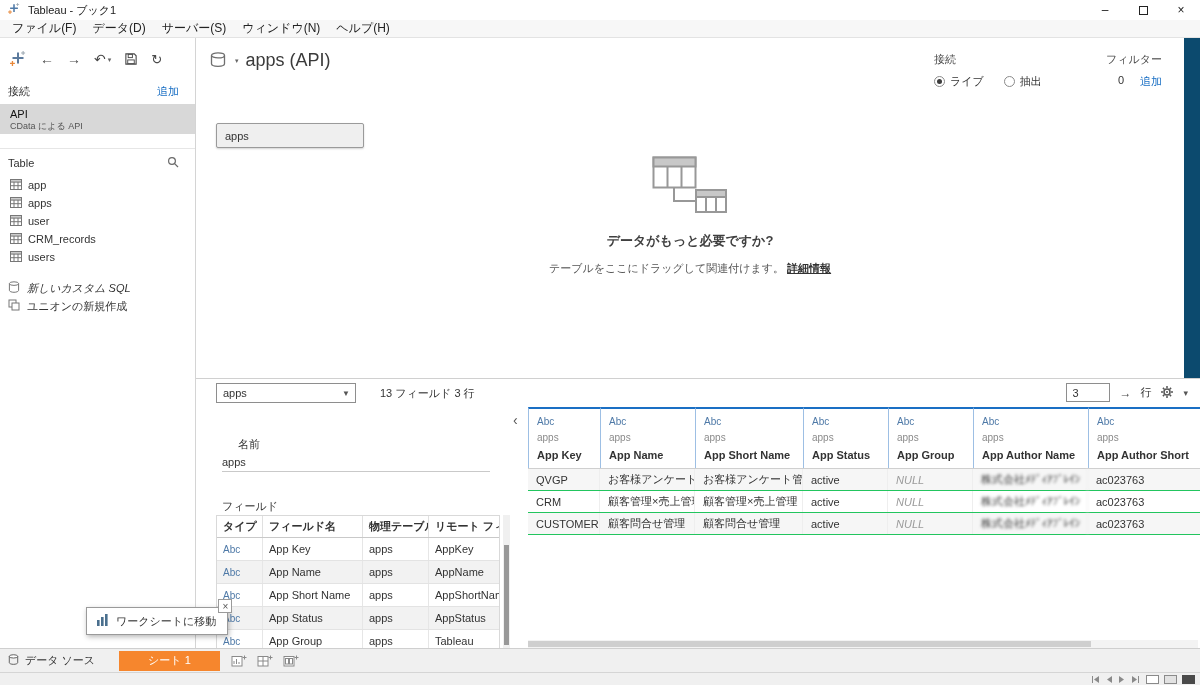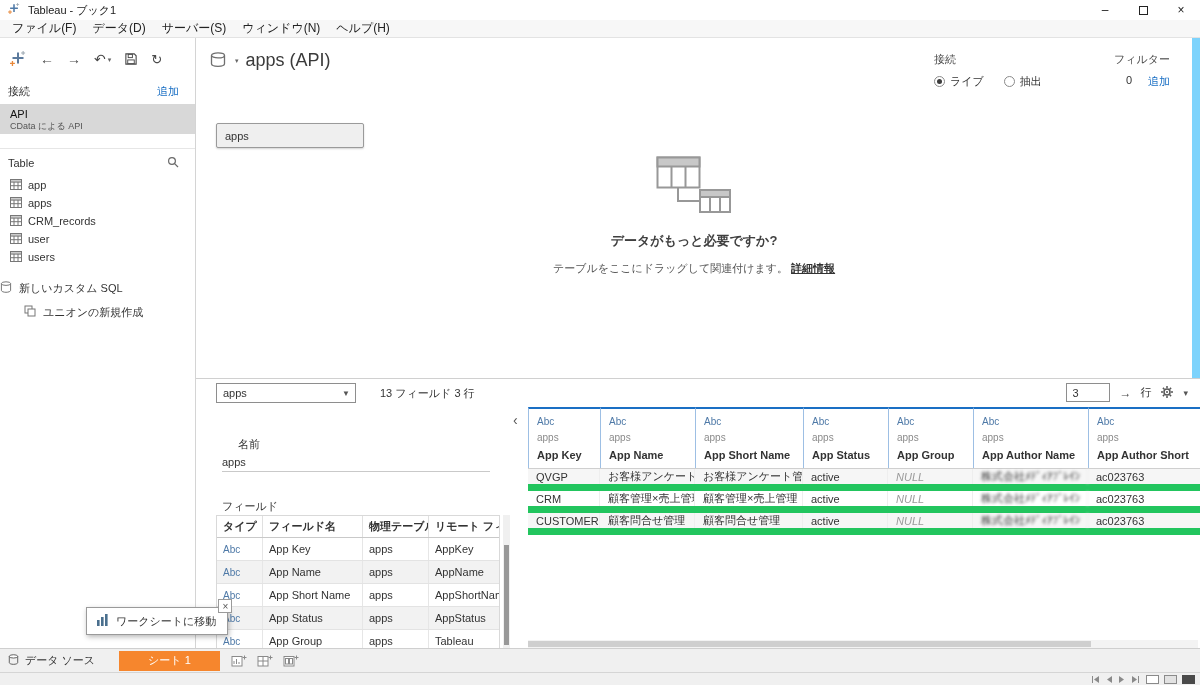--- a/index.html
+++ b/index.html
@@ -1,18 +1,18 @@
 <!DOCTYPE html>
 <html><head>
 <meta charset="utf-8">
 <style>
   * { box-sizing: border-box; margin:0; padding:0; }
   html,body { width:1200px; height:685px; }
   body { font-family:"Liberation Sans","DejaVu Sans",sans-serif; font-size:11px; color:#333; background:#fff; overflow:hidden; }
-  #app { position:relative; width:1200px; height:685px; background:#7dd3fc; overflow:hidden; }
+  #app { position:relative; width:1200px; height:685px; background:#0c4a6e; overflow:hidden; }
 
   
   .titlebar { position:absolute; top:0; left:0; right:0; height:20px; background:#fff; display:flex; align-items:center; padding-left:7px; }
   .tb-title { font-size:11px; color:#1a1a1a; margin-left:7px; }
   .win-controls { position:absolute; right:0; top:0; height:20px; display:flex; }
   .win-btn { width:38px; height:20px; display:flex; align-items:center; justify-content:center; font-size:12px; color:#222; cursor:default; }
   .maxbox { width:9px; height:9px; border:1px solid #222; display:inline-block; }
 
   
   .menubar { position:absolute; top:20px; left:0; right:0; height:18px; background:#f7f7f7; border-bottom:1px solid #e3e3e3; display:flex; align-items:center; padding-left:4px; }
@@ -26,25 +26,25 @@
   .tiny-caret { font-size:7px; color:#666; }
   .conn-header { display:flex; justify-content:space-between; align-items:center; padding:4px 16px 5px 8px; }
   .link { color:#1a6fc4; cursor:pointer; }
   .conn-item { background:#d8d8d8; padding:3px 10px 2px; height:30px; }
   .conn-name { font-size:11px; color:#111; line-height:14px; }
   .conn-sub { font-size:9px; color:#555; line-height:11px; }
   .table-section { margin-top:14px; border-top:1px solid #e6e6e6; }
   .table-header { display:flex; justify-content:space-between; align-items:center; padding:7px 16px 6px 8px; }
   .t-item { display:flex; align-items:center; gap:6px; height:18px; padding-left:10px; cursor:pointer; }
   .t-label { color:#333; }
-  .sql-item { display:flex; align-items:center; gap:7px; height:18px; margin-top:13px; cursor:pointer; }
-  .union-item { display:flex; align-items:center; gap:7px; height:18px; padding-left:24px; margin-top:6px; cursor:pointer; }
-
-  
-  .canvas { position:absolute; top:38px; left:196px; right:8px; height:340px; background:#fff; }
+  .sql-item { display:flex; align-items:center; gap:7px; height:18px; padding-left:8px; margin-top:13px; cursor:pointer;font-style:italic; }
+  .union-item { display:flex; align-items:center; gap:7px; height:18px; padding-left:8px; cursor:pointer; }
+
+  
+  .canvas { position:absolute; top:38px; left:196px; right:16px; height:340px; background:#fff; }
   .canvas-title { position:absolute; left:14px; top:12px; display:flex; align-items:center; gap:7px; }
   .title-text { font-size:18px; color:#3a3a3a; }
   .conn-group { position:absolute; left:738px; top:14px; width:130px; }
   .group-label { color:#4a4a4a; margin-bottom:7px; }
   .radio-row { display:flex; gap:20px; align-items:flex-end; }
   .radio-opt { display:flex; align-items:center; gap:5px; cursor:pointer; }
   .radio { width:11px; height:11px; border:1px solid #8a8a8a; border-radius:50%; position:relative; background:#fff; flex:none; }
   .radio.sel::after { content:""; position:absolute; left:2px; top:2px; width:5px; height:5px; background:#3c3c3c; border-radius:50%; }
   .filter-group { position:absolute; right:22px; top:14px; text-align:right; }
   .filter-row { display:flex; justify-content:flex-end; gap:16px; margin-top:7px; }
@@ -79,21 +79,21 @@
   .abc { color:#4e79a7; font-size:10px; }
   .meta-vscroll { position:absolute; left:307px; top:108px; bottom:0; width:7px; background:#f0f0f0; }
   .meta-vthumb { position:absolute; left:1px; top:30px; width:5px; height:100px; background:#989898; cursor:pointer; }
 
   .grid { position:absolute; left:332px; top:28px; right:0; bottom:8px; overflow:hidden; }
   .ghead { display:flex; height:62px; border-bottom:1px solid #cfcfcf; }
   .gcol { border-top:2px solid #1a6fc4; border-left:1px solid #9dbfe4; background:#fff; padding:7px 8px 0; overflow:hidden; white-space:nowrap; cursor:pointer; }
   .g-type { font-size:10px; color:#4e79a7; margin-bottom:5px; }
   .g-table { font-size:10px; color:#8a8a8a; margin-bottom:6px; }
   .g-name { font-size:11px; font-weight:700; color:#333; }
-  .grow { display:flex; height:22px; border-bottom:7px solid #22c55e; }
+  .grow { display:flex; height:22px; border-bottom:1px solid #22c55e; }
   .grow:nth-child(even) { background:#f6f6f6; }
   .gcell { display:flex; align-items:center; padding-left:8px; border-right:1px solid #eeeeee; overflow:hidden; white-space:nowrap; }
   .c0{width:72px}.c1{width:95px}.c2{width:108px}.c3{width:85px}.c4{width:85px}.c5{width:115px}.c6{width:112px;border-right:none}
   .null { font-style:italic; color:#9a9a9a; }
   .redacted { filter:blur(1.4px); }
   .grid-hscroll { position:absolute; left:332px; right:2px; bottom:0; height:8px; background:#f3f3f3; }
   .grid-hthumb { position:absolute; left:0; top:1px; height:6px; width:84%; background:#cfcfcf; cursor:pointer; }
 
   
   .wtooltip { position:absolute; left:86px; top:607px; background:#fff; border:1px solid #9a9a9a; box-shadow:1px 2px 5px rgba(0,0,0,.28); height:28px; display:flex; align-items:center; gap:7px; padding:0 11px 0 9px; z-index:60; }
@@ -204,29 +204,29 @@
               <path d="M4 3v7.5M8 3v7.5M.5 6.7h11" stroke="#777" fill="none"></path>
             </svg></span>
         <span class="t-label">apps</span>
       </div>
       <div class="t-item">
         <span><svg width="12" height="11" viewBox="0 0 12 11">
               <rect x=".5" y=".5" width="11" height="10" fill="#fff" stroke="#777"></rect>
               <rect x=".5" y=".5" width="11" height="2.6" fill="#ccc" stroke="#777"></rect>
               <path d="M4 3v7.5M8 3v7.5M.5 6.7h11" stroke="#777" fill="none"></path>
             </svg></span>
-        <span class="t-label">CRM_records</span>
+        <span class="t-label">user</span>
       </div>
       <div class="t-item">
         <span><svg width="12" height="11" viewBox="0 0 12 11">
               <rect x=".5" y=".5" width="11" height="10" fill="#fff" stroke="#777"></rect>
               <rect x=".5" y=".5" width="11" height="2.6" fill="#ccc" stroke="#777"></rect>
               <path d="M4 3v7.5M8 3v7.5M.5 6.7h11" stroke="#777" fill="none"></path>
             </svg></span>
-        <span class="t-label">user</span>
+        <span class="t-label">CRM_records</span>
       </div>
       <div class="t-item">
         <span><svg width="12" height="11" viewBox="0 0 12 11">
               <rect x=".5" y=".5" width="11" height="10" fill="#fff" stroke="#777"></rect>
               <rect x=".5" y=".5" width="11" height="2.6" fill="#ccc" stroke="#777"></rect>
               <path d="M4 3v7.5M8 3v7.5M.5 6.7h11" stroke="#777" fill="none"></path>
             </svg></span>
         <span class="t-label">users</span>
       </div>
 

